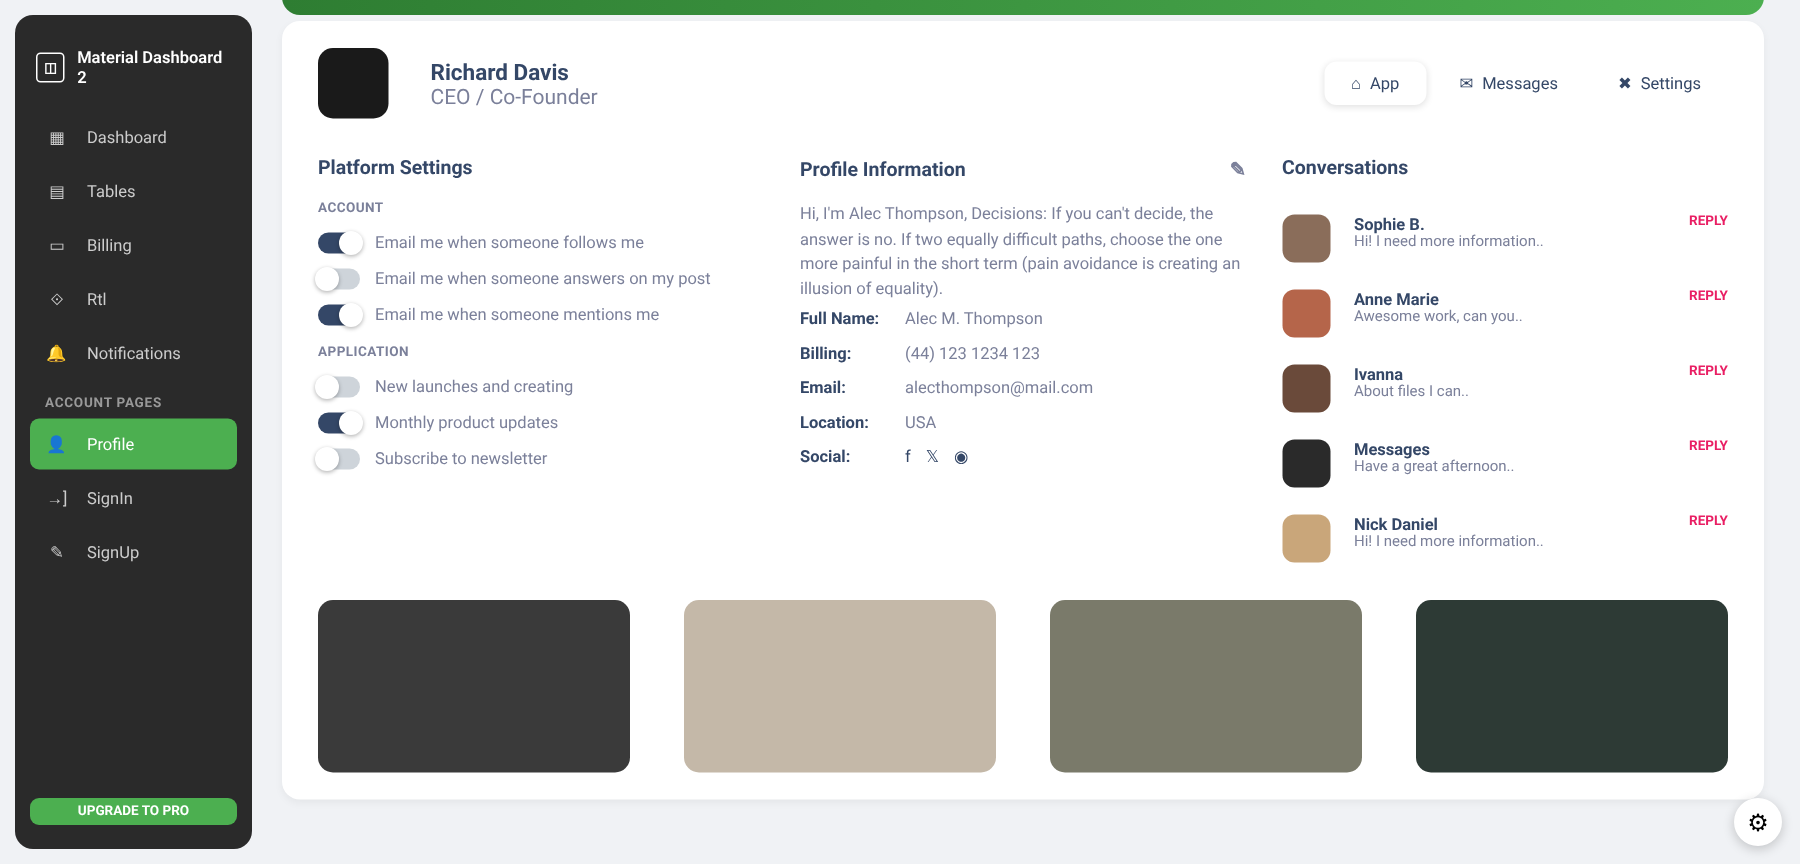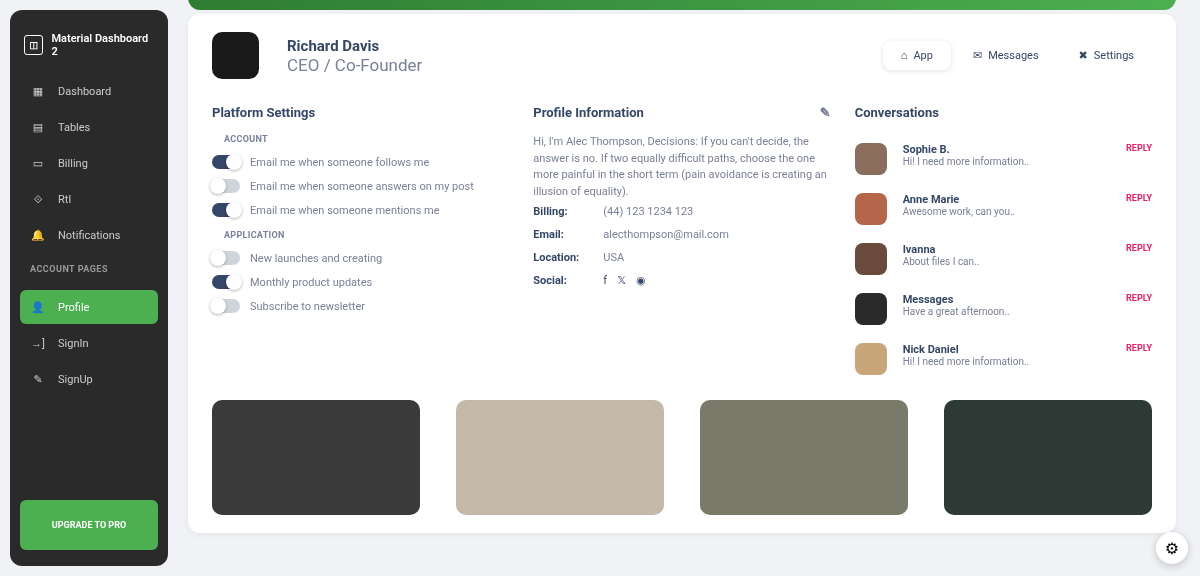--- a/index.html
+++ b/index.html
@@ -3,37 +3,37 @@
 <meta charset="utf-8">
 <style>
 *{box-sizing:border-box;margin:0;padding:0;font-family:-apple-system,BlinkMacSystemFont,"Segoe UI",Roboto,sans-serif}
 body{background:#f0f2f5;width:1200px;height:576px;overflow:hidden;position:relative}
 .sidebar{position:absolute;left:10px;top:10px;width:158px;height:556px;background:#2a2a2a;border-radius:12px;padding:16px 10px;color:#fff;display:flex;flex-direction:column}
 .brand{display:flex;align-items:center;gap:8px;padding:6px 4px 16px;font-size:11px;font-weight:600}
 .brand-icon{width:20px;height:20px;border:1.5px solid #fff;border-radius:3px;display:flex;align-items:center;justify-content:center;font-size:9px}
 .nav-item{display:flex;align-items:center;gap:12px;padding:9px 10px;border-radius:6px;font-size:11px;color:#ccc;cursor:pointer;margin-bottom:2px}
 .nav-item.active{background:#4caf50;color:#fff}
 .nav-icon{width:16px;height:16px;display:flex;align-items:center;justify-content:center}
-.nav-section{font-size:9px;font-weight:700;color:#999;padding:10px 10px 16px;letter-spacing:.5px}
-.upgrade{margin-top:auto;background:#4caf50;color:#fff;text-align:center;padding:20px;border-radius:6px;font-size:9px;font-weight:700;cursor:pointer}
+.nav-section{font-size:9px;font-weight:700;color:#999;padding:10px 10px 5px;letter-spacing:.5px}
+.upgrade{margin-top:auto;background:#4caf50;color:#fff;text-align:center;padding:4px;border-radius:6px;font-size:9px;font-weight:700;cursor:pointer}
 .main{position:absolute;left:188px;top:-10px;width:988px}
 .banner{height:20px;background:linear-gradient(90deg,#2e7d32,#4caf50);border-radius:0 0 12px 12px}
 .card{background:#fff;border-radius:12px;margin-top:4px;padding:18px 24px;box-shadow:0 2px 6px rgba(0,0,0,.05)}
 .header-row{display:flex;align-items:center;gap:28px}
 .avatar{width:47px;height:47px;border-radius:10px;background:#1a1a1a}
 .name{font-size:15px;font-weight:700;color:#344767}
-.role{font-size:17px;color:#7b809a}
+.role{font-size:14px;color:#7b809a}
 .tabs{margin-left:auto;display:flex;gap:4px}
 .tab{padding:8px 18px;font-size:11px;color:#344767;display:flex;align-items:center;gap:6px;border-radius:8px;cursor:pointer}
 .tab.active{background:#fff;box-shadow:0 1px 5px rgba(0,0,0,.12)}
 .cols{display:flex;gap:24px;margin-top:26px}
 .col{flex:1}
 .col-title{font-size:13px;font-weight:700;color:#344767;margin-bottom:14px;display:flex;align-items:center;justify-content:space-between}
-.sub{font-size:9px;font-weight:700;color:#7b809a;margin:8px 12px 6px;letter-spacing:.3px}
-.toggle-row{display:flex;align-items:center;gap:10px;padding:5px 0;font-size:11px;color:#7b809a}
+.sub{font-size:9px;font-weight:700;color:#7b809a;margin:8px 0 6px;letter-spacing:.3px}
+.toggle-row{display:flex;gap:10px;padding:5px 0;font-size:11px;color:#7b809a}
 .toggle{width:28px;height:14px;border-radius:8px;position:relative;cursor:pointer;flex-shrink:0}
 .toggle.on{background:#344767}
 .toggle.off{background:#ced4da}
 .toggle::after{content:"";position:absolute;width:16px;height:16px;border-radius:50%;background:#fff;top:-1px;box-shadow:0 1px 3px rgba(0,0,0,.3)}
 .toggle.on::after{right:-2px}
 .toggle.off::after{left:-2px}
 .bio{font-size:11px;color:#7b809a;line-height:1.5;}
 .info-row{display:flex;padding:5px 0;font-size:11px}
 .info-label{font-weight:700;color:#344767;width:70px}
 .info-val{color:#7b809a}
@@ -152,20 +152,24 @@
           </div>
       </div>
 
       <div class="col">
         <div class="col-title">
             <span>Profile Information</span>
             <span class="edit-icon">✎</span>
           </div>
         <div class="bio">Hi, I'm Alec Thompson, Decisions: If you can't decide, the answer is no. If two equally difficult paths, choose the one more painful in the short term (pain avoidance is creating an illusion of equality).</div>
         <div class="info-row">
+            <span class="info-label">Full Name:</span>
+            <span class="info-val">Alec M. Thompson</span>
+          </div>
+        <div class="info-row">
             <span class="info-label">Billing:</span>
             <span class="info-val">(44) 123 1234 123</span>
           </div>
         <div class="info-row">
             <span class="info-label">Email:</span>
             <span class="info-val">alecthompson@mail.com</span>
           </div>
         <div class="info-row">
             <span class="info-label">Location:</span>
             <span class="info-val">USA</span>

